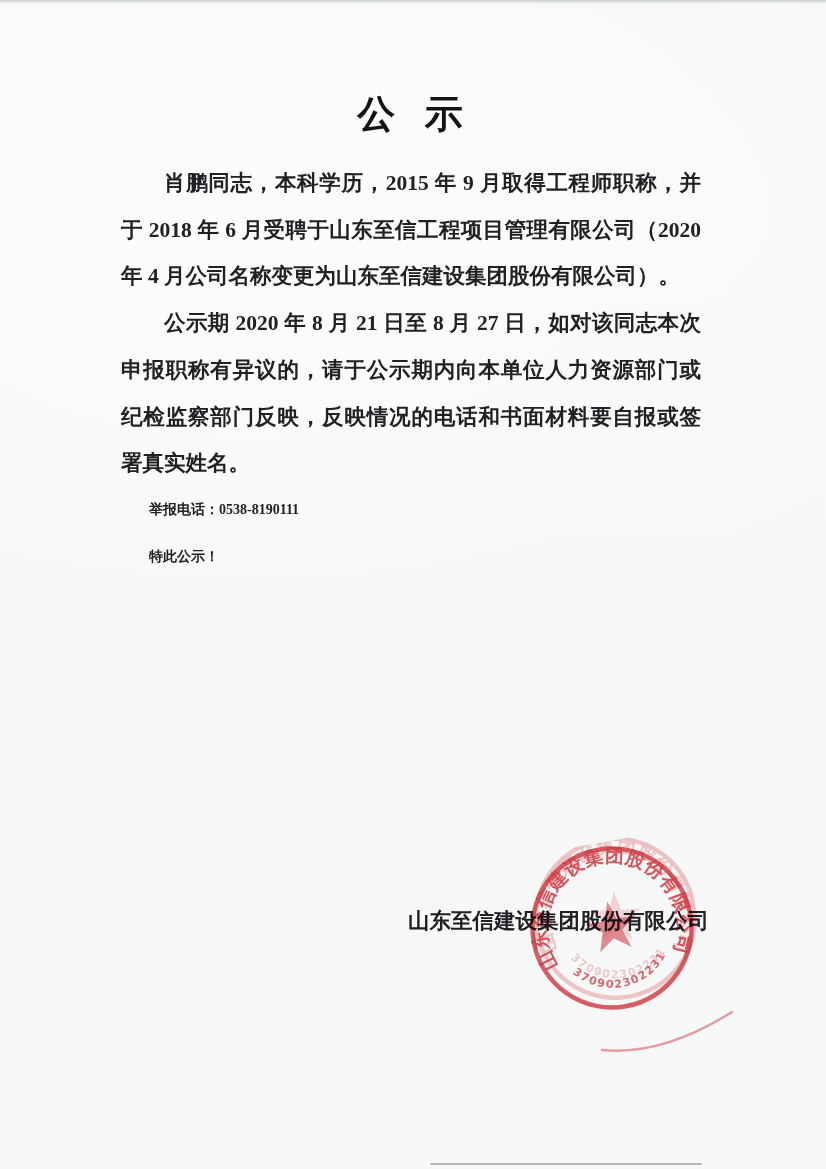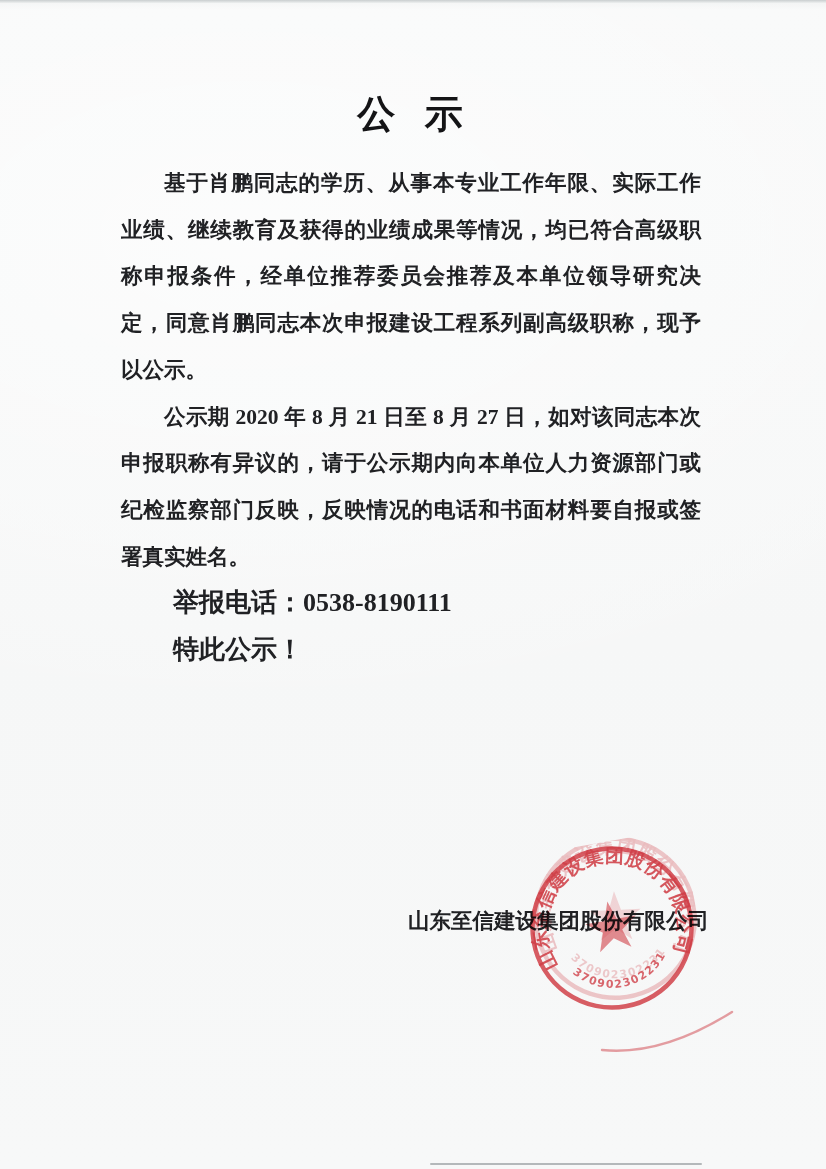--- a/index.html
+++ b/index.html
@@ -33,21 +33,21 @@
     word-spacing:16px;letter-spacing:2px;
   }
   .para{
     margin:0;
     font-size:21.5px;line-height:46.7px;font-weight:600;
     text-align:justify;text-indent:2em;
     color:#202124;
   }
   .simple-line{
     margin:0;
-    font-size:26px;line-height:46.7px;font-weight:600;
+    font-size:14px;line-height:46.7px;font-weight:600;
     text-indent:2em;color:#202124;
   }
   .signature{
     position:absolute;right:126px;top:898px;
     text-align:right;
     font-size:21.5px;line-height:47px;font-weight:600;
     color:#202124;
   }
   .sig-date{padding-right:62px;}
   .seal{
@@ -65,21 +65,21 @@
 </head>
 <body>
 
 <div class="page">
 
   <div class="scan-top-edge"></div>
 
   <div class="content">
     <h1 class="doc-title">公 示</h1>
 
-    <p class="para">基于肖鹏同志的学历、从事本专业工作年限、实际工作业绩、继续教育及获得的业绩成果等情况，均已符合高级职称申报条件，经单位推荐委员会推荐及本单位领导研究决定，同意肖鹏同志本次申报建设工程系列副高级职称，现予以公示。</p>
+    <p class="para">肖鹏同志，本科学历，2015 年 9 月取得工程师职称，并于 2018 年 6 月受聘于山东至信工程项目管理有限公司（2020 年 4 月公司名称变更为山东至信建设集团股份有限公司）。</p>
     <p class="para">公示期 2020 年 8 月 21 日至 8 月 27 日，如对该同志本次申报职称有异议的，请于公示期内向本单位人力资源部门或纪检监察部门反映，反映情况的电话和书面材料要自报或签署真实姓名。</p>
 
     <p class="simple-line">举报电话：0538-8190111</p>
     <p class="simple-line">特此公示！</p>
   </div>
 
   <div class="signature">
     <div>山东至信建设集团股份有限公司</div>
   </div>
 

